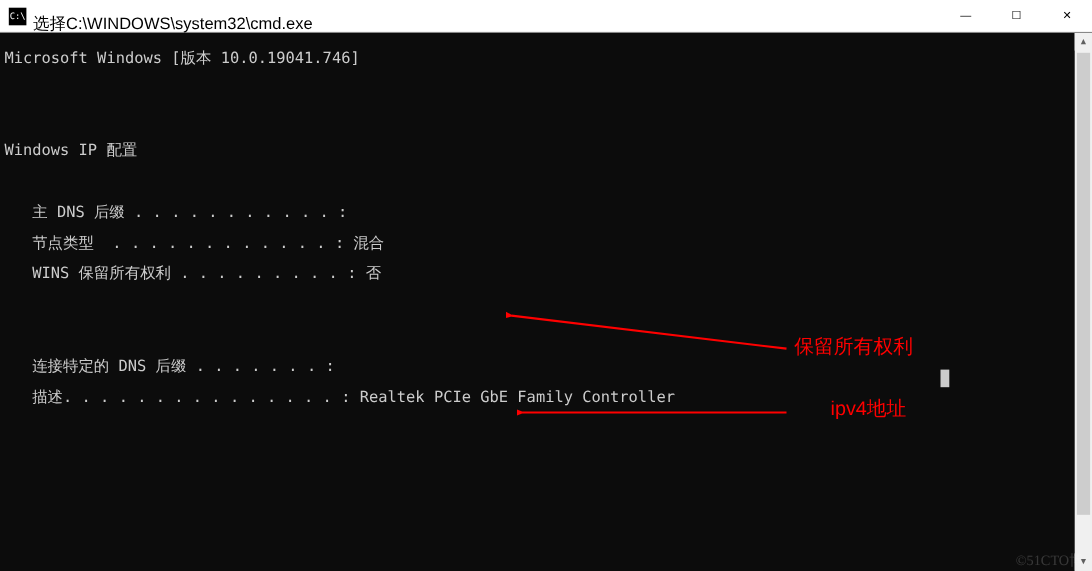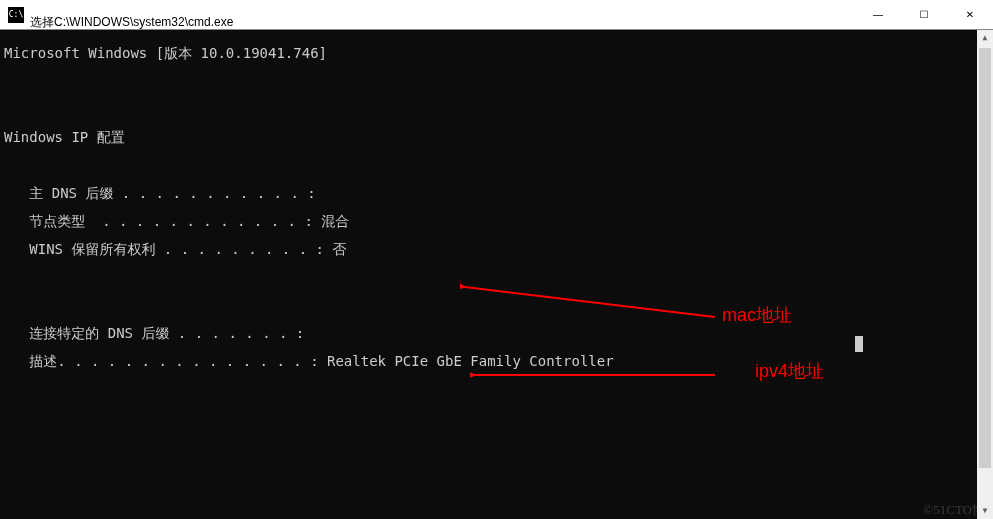--- a/index.html
+++ b/index.html
@@ -23,21 +23,21 @@
     border-bottom: 1px solid #888;
     position: relative;
   }
   .titlebar-icon {
     width: 16px; height: 16px;
     margin: 0 6px 0 8px;
     background: #000;
     display: flex; align-items: center; justify-content: center;
     font-size: 8px; color: #fff; font-family: monospace;
   }
-  .titlebar-text { font-size: 12px; font-family: "Microsoft YaHei", sans-serif; margin-top: 14px; }
+  .titlebar-text { font-size: 15px; font-family: "Microsoft YaHei", sans-serif; margin-top: 14px; }
   .winbtns { position: absolute; right: 0; top: 0; display: flex; height: 30px; }
   .winbtn {
     width: 46px; height: 30px;
     display: flex; align-items: center; justify-content: center;
     font-family: "Segoe UI Symbol", sans-serif;
     font-size: 10px; color: #000;
     cursor: pointer;
   }
   .term {
     padding: 2px 4px 0 4px;
@@ -127,21 +127,21 @@
 </div>
 
 <svg class="arrow" style="left:460px; top:282px;" width="260" height="40">
   <defs>
       <marker id="ah1" markerWidth="10" markerHeight="8" refX="1" refY="4" orient="auto">
         <polygon points="0 4, 10 0, 10 8" fill="#ff0000"></polygon>
       </marker>
     </defs>
   <line x1="255" y1="35" x2="5" y2="5" stroke="#ff0000" stroke-width="2" marker-end="url(#ah1)"></line>
 </svg>
-<div class="annot" style="left:722px; top:308px;">mac地址</div>
+<div class="annot" style="left:722px; top:308px;">保留所有权利</div>
 
 <svg class="arrow" style="left:470px; top:370px;" width="250" height="10">
   <defs>
       <marker id="ah2" markerWidth="10" markerHeight="8" refX="1" refY="4" orient="auto">
         <polygon points="0 4, 10 0, 10 8" fill="#ff0000"></polygon>
       </marker>
     </defs>
   <line x1="245" y1="5" x2="5" y2="5" stroke="#ff0000" stroke-width="2" marker-end="url(#ah2)"></line>
 </svg>
 <div class="annot" style="left:722px; top:364px;margin-left:33px;">ipv4地址</div>

